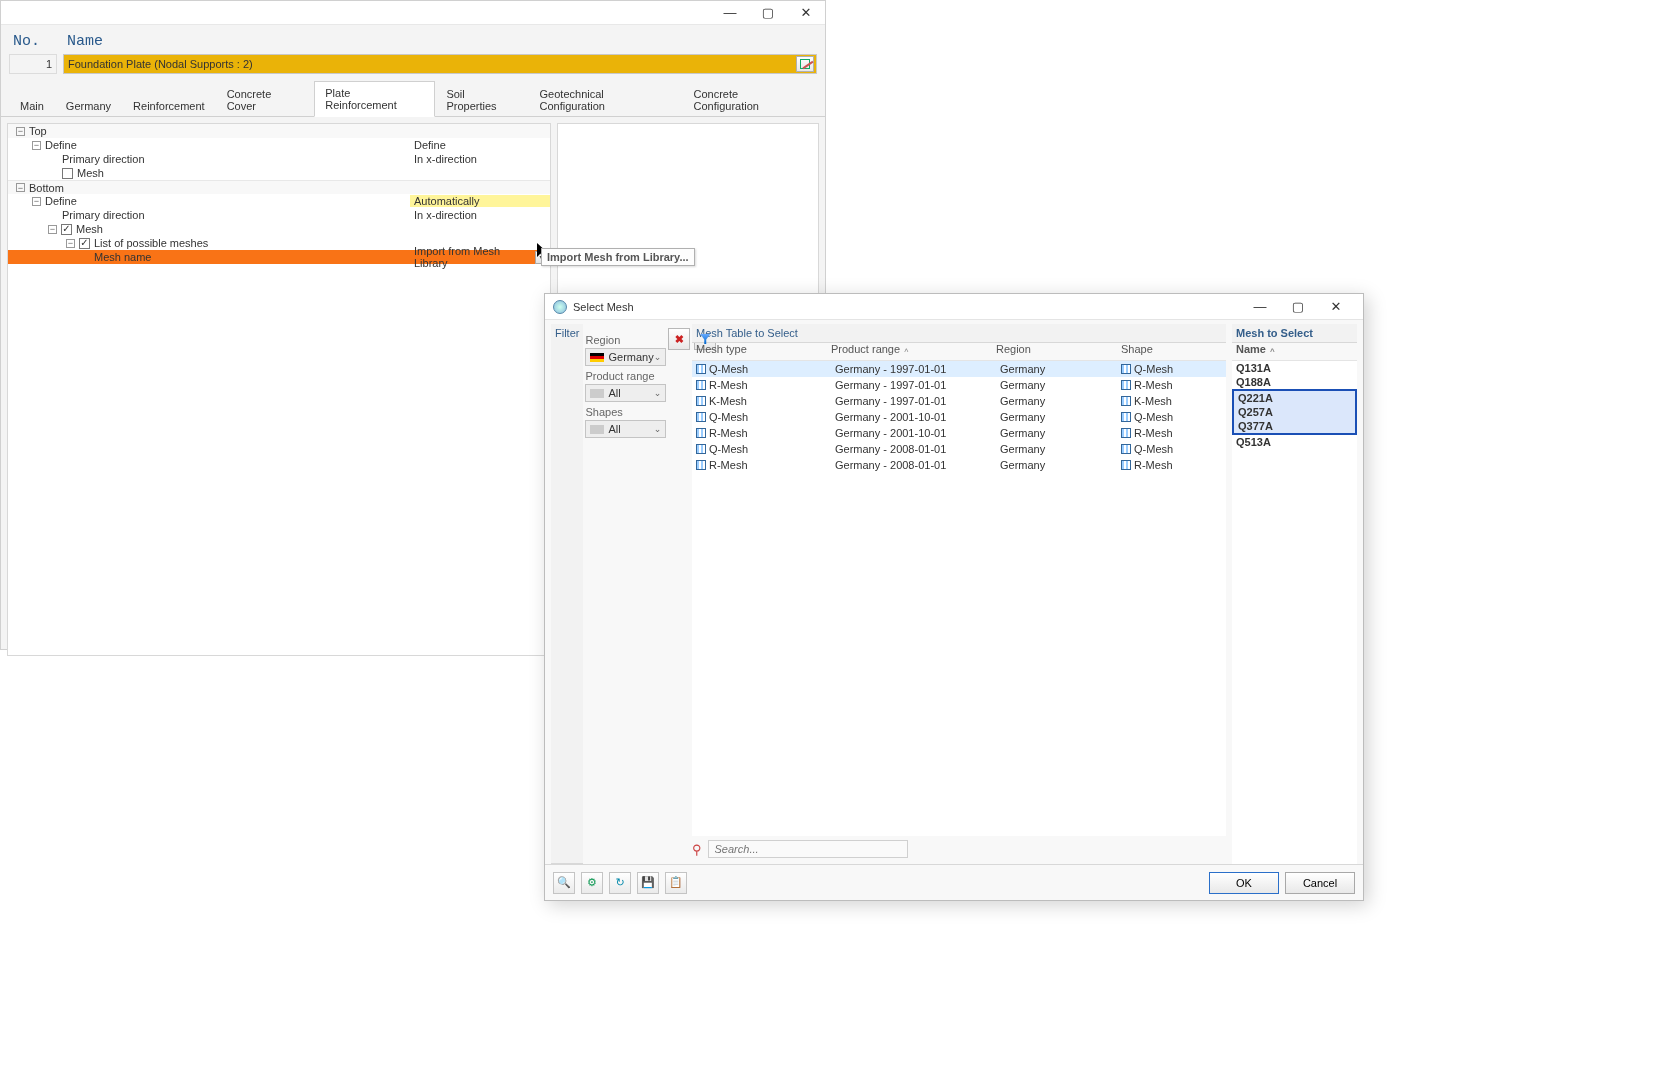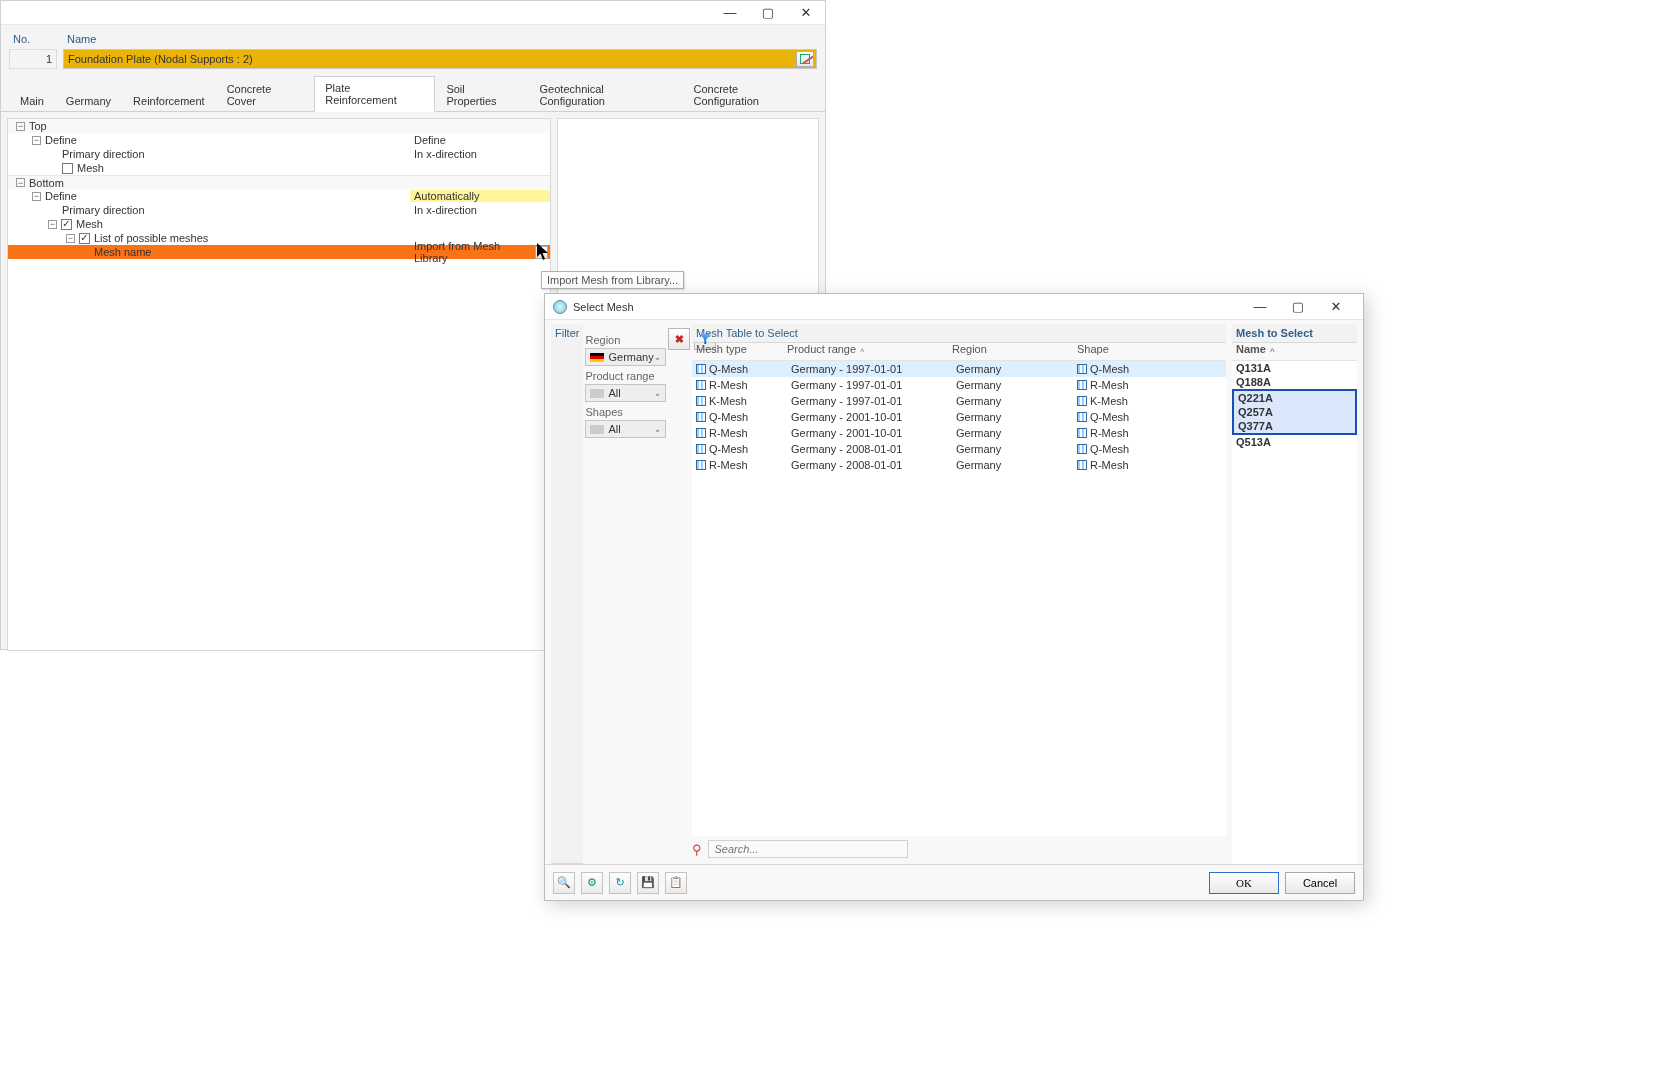--- a/index.html
+++ b/index.html
@@ -33,21 +33,21 @@
 .winbtn {
   width: 38px; height: 24px;
   display: flex; align-items: center; justify-content: center;
   font-size: 13px; color: #333;
 }
 
 .header-row {
   display: flex; gap: 6px; padding: 6px 8px;
 }
 .header-col { display: flex; flex-direction: column; gap: 2px; }
-.hdr-label { color: #2a5a8c; font-size: 11px; font-weight: 400; padding: 2px 4px; }
+.hdr-label { color: #2a5a8c; font-size: 15px; font-weight: 400; padding: 2px 4px; font-family: Liberation Mono, monospace; }
 .hdr-no { width: 48px; }
 .hdr-name { flex: 1; }
 .hdr-assigned { width: 260px; }
 .hdr-input {
   background: #eab308; border: 1px solid #c8c8c8; height: 20px;
   padding: 0 4px; display: flex; align-items: center;
   position: relative;
 }
 .hdr-input.right { justify-content: flex-end; }
 .hdr-input.plain { background: #f4f4f4; border-color:#dcdcdc; }
@@ -114,24 +114,25 @@
   display:flex;align-items:center;justify-content:center;font-size:8px;color:#444;
 }
 
 .cursor {
   position:absolute; left:537px; top:243px;
   width:12px;height:18px; pointer-events:none;
 }
 .cursor svg { width:100%;height:100%; }
 
 .tooltip {
-  position:absolute; left:541px; top:271px;
+  position:absolute; left:541px; top:248px;
   background:#fdfdfd; border:1px solid #b0b0b0;
   padding:2px 5px; font-size:11px; color:#555;
   box-shadow:1px 1px 2px rgba(0,0,0,.15);
+  font-weight:bold;
 }
 
 
 .dialog {
   position:absolute; left:544px; top:293px;
   width:820px; height:608px;
   background:#f8f8f8; border:1px solid #bcbcbc;
   box-shadow:4px 4px 18px rgba(0,0,0,.18);
   display:flex; flex-direction:column;
 }
@@ -158,21 +159,21 @@
 }
 .combo .dd { margin-left:auto;font-size:9px;color:#666;}
 .flag { width:14px;height:9px;margin-right:4px;background:linear-gradient(#000 33%,#d00 33%,#d00 66%,#fc0 66%); border:0; flex-shrink:0;}
 .allbox{width:14px;height:9px;margin-right:4px;background:#ccc;flex-shrink:0;}
 
 .grid-header-row, .grid-row {
   display:flex; align-items:center; font-size:11px; height:16px;
 }
 .grid-header-row { color:#555;border-bottom:1px solid #e4e4e4; padding-bottom:5px;height:18px;}
 .col-type{width:95px;padding-left:4px;}
-.col-range{width:165px;}
+.col-range{width:165px;margin-left:44px;}
 .col-region{width:125px;}
 .col-shape{flex:1;}
 .grid-row.active { background:#def;}
 .grid-body{flex:1;background:#fff;overflow:auto;border-top:0;}
 .mesh-icon{width:10px;height:10px;border:1px solid #369;margin-right:3px;display:inline-block;background:repeating-linear-gradient(90deg,#9cf 0 2px,#fff 2px 4px);vertical-align:-1px;}
 .sort-ar{font-size:8px;color:#888;margin-left:4px;}
 .sel-list { background:#fff; flex:1; font-size:11px; }
 .sel-item { padding:1px 4px; }
 .sel-group-hl { border:2px solid #1a4fb5; }
 .sel-group-hl .sel-item { background:#dbe7fb;}
@@ -186,21 +187,21 @@
 .searchbox .mag{color:#c44;font-size:13px;}
 .searchbox input{flex:0 0 200px;border:1px solid #d0d0d0;background:#fafafa;height:18px;padding:0 6px;font-size:11px;font-style:italic;color:#999;}
 
 .dlg-footer{
   height:36px;border-top:1px solid #d8d8d8;
   display:flex;align-items:center;padding:0 8px;gap:6px;background:#f8f8f8;
 }
 .toolbtn{width:22px;height:22px;border:1px solid #c4c4c4;background:linear-gradient(#fff,#eaeaea);display:flex;align-items:center;justify-content:center;}
 .spacer{flex:1;}
 .bigbtn{width:70px;height:22px;border:1px solid #a8a8a8;background:linear-gradient(#fff,#e8e8e8);font-size:11px;}
-.bigbtn.ok{border-color:#2a6fc9;font-family:Liberation Serif, serif;}
+.bigbtn.ok{border-color:#2a6fc9;}
 </style>
 </head>
 <body>
 
 <div class="main-window">
 
   <div class="titlebar">
     <div class="winbtn">—</div>
     <div class="winbtn">▢</div>
     <div class="winbtn">✕</div>

